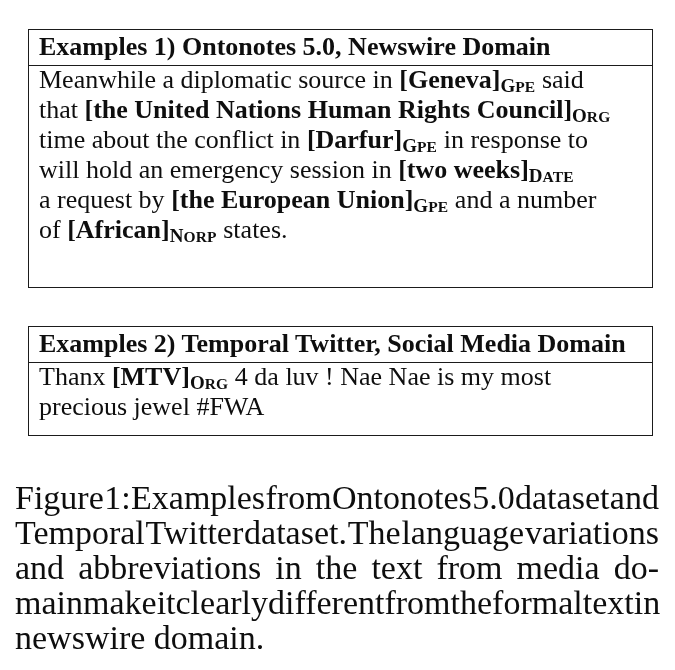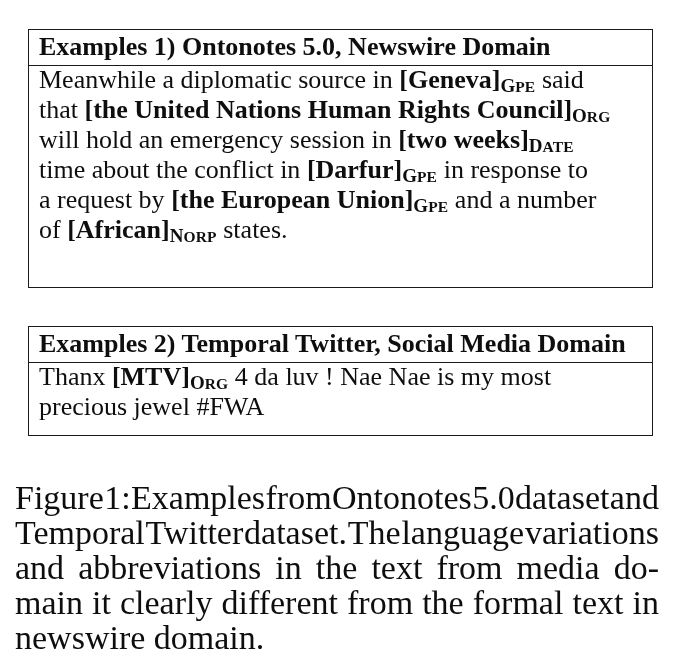--- a/index.html
+++ b/index.html
@@ -40,22 +40,22 @@
 </head>
 <body>
 
 <div class="page">
 
   <div class="ex-box box-newswire">
     <div class="box-header">Examples 1) Ontonotes 5.0, Newswire Domain</div>
     <div class="box-body">
         <div class="text-line"><span class="r">Meanwhile a diplomatic source in </span><span class="b">[Geneva]</span><span class="sub"><span class="sc1">G</span><span class="sc2">PE</span></span><span class="r"> said</span></div>
         <div class="text-line"><span class="r">that </span><span class="b">[the United Nations Human Rights Council]</span><span class="sub"><span class="sc1">O</span><span class="sc2">RG</span></span></div>
+        <div class="text-line"><span class="r">time about the conflict in </span><span class="b">[Darfur]</span><span class="sub"><span class="sc1">G</span><span class="sc2">PE</span></span><span class="r"> in response to</span></div>
         <div class="text-line"><span class="r">will hold an emergency session in </span><span class="b">[two weeks]</span><span class="sub"><span class="sc1">D</span><span class="sc2">ATE</span></span></div>
-        <div class="text-line"><span class="r">time about the conflict in </span><span class="b">[Darfur]</span><span class="sub"><span class="sc1">G</span><span class="sc2">PE</span></span><span class="r"> in response to</span></div>
         <div class="text-line"><span class="r">a request by </span><span class="b">[the European Union]</span><span class="sub"><span class="sc1">G</span><span class="sc2">PE</span></span><span class="r"> and a number</span></div>
         <div class="text-line"><span class="r">of </span><span class="b">[African]</span><span class="sub"><span class="sc1">N</span><span class="sc2">ORP</span></span><span class="r"> states.</span></div>
       </div>
   </div>
 
   <div class="ex-box box-twitter">
     <div class="box-header">Examples 2) Temporal Twitter, Social Media Domain</div>
     <div class="box-body">
         <div class="text-line"><span class="r">Thanx </span><span class="b">[MTV]</span><span class="sub"><span class="sc1">O</span><span class="sc2">RG</span></span><span class="r"> 4 da luv ! Nae Nae is my most</span></div>
         <div class="text-line"><span class="r">precious jewel #FWA</span></div>
@@ -86,20 +86,21 @@
         <span>abbreviations</span>
         <span>in</span>
         <span>the</span>
         <span>text</span>
         <span>from</span>
         <span>media</span>
         <span>do-</span>
       </div>
       <div class="caption-line">
         <span>main</span>
+        <span>make</span>
         <span>it</span>
         <span>clearly</span>
         <span>different</span>
         <span>from</span>
         <span>the</span>
         <span>formal</span>
         <span>text</span>
         <span>in</span>
       </div>
       <div class="caption-line last">newswire domain.</div>

